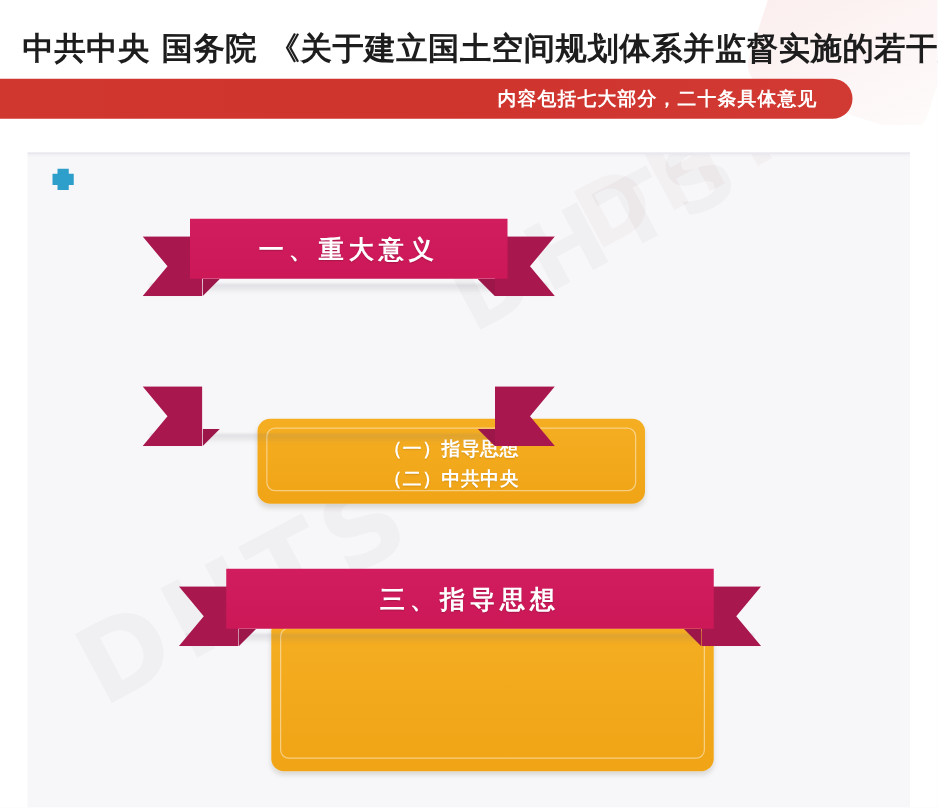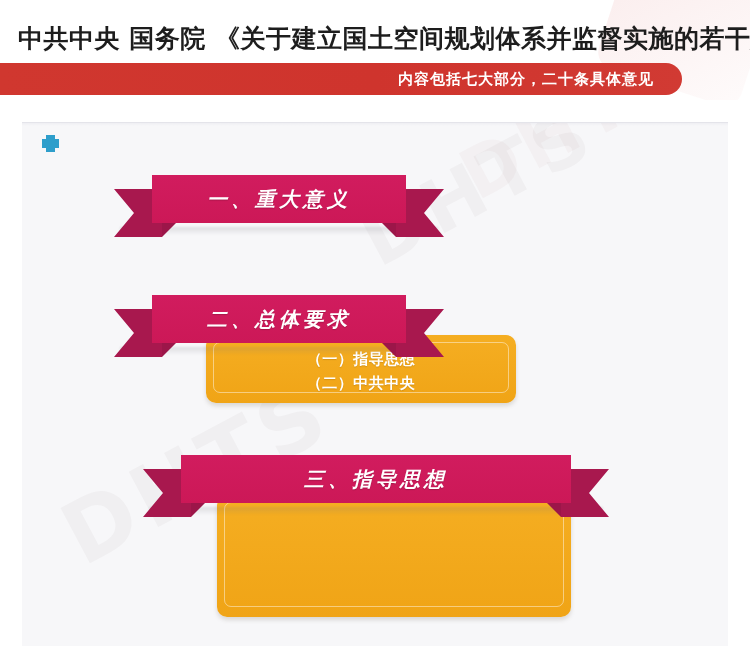--- a/index.html
+++ b/index.html
@@ -132,21 +132,20 @@
   .plus-left  { left: 24px;  top: 16px; }
 
   
   .block { position: absolute; }
 
   .ribbon {
     position: absolute;
     left: 0; top: 0;
     width: 100%;
     height: 48px;
-    font-style: italic;
   }
   
   .ribbon-shadow {
     position: absolute;
     left: 6px;
     top: 52px;
     right: 6px;
     height: 8px;
     background: linear-gradient(180deg, rgba(120,120,130,0.20), rgba(120,120,130,0));
     filter: blur(1px);
@@ -289,23 +288,20 @@
             <li class="subbox-item">（一）指导思想</li>
             <li class="subbox-item">（二）中共中央</li>
           </ul>
         </div>
         <div class="ribbon-shadow"></div>
         <div class="ribbon">
           <div class="tail tail-l"></div>
           <div class="tail tail-r"></div>
           <div class="fold fold-l"></div>
           <div class="fold fold-r"></div>
-          <div class="band">
-            <div class="band-label">二、总体要求</div>
-          </div>
         </div>
       </div>
 
       <div class="block" id="block-3">
         <div class="subbox subbox-left" id="subbox-3">
           <div class="subbox-inner"></div>
         </div>
         <div class="ribbon-shadow"></div>
         <div class="ribbon">
           <div class="tail tail-l"></div>

